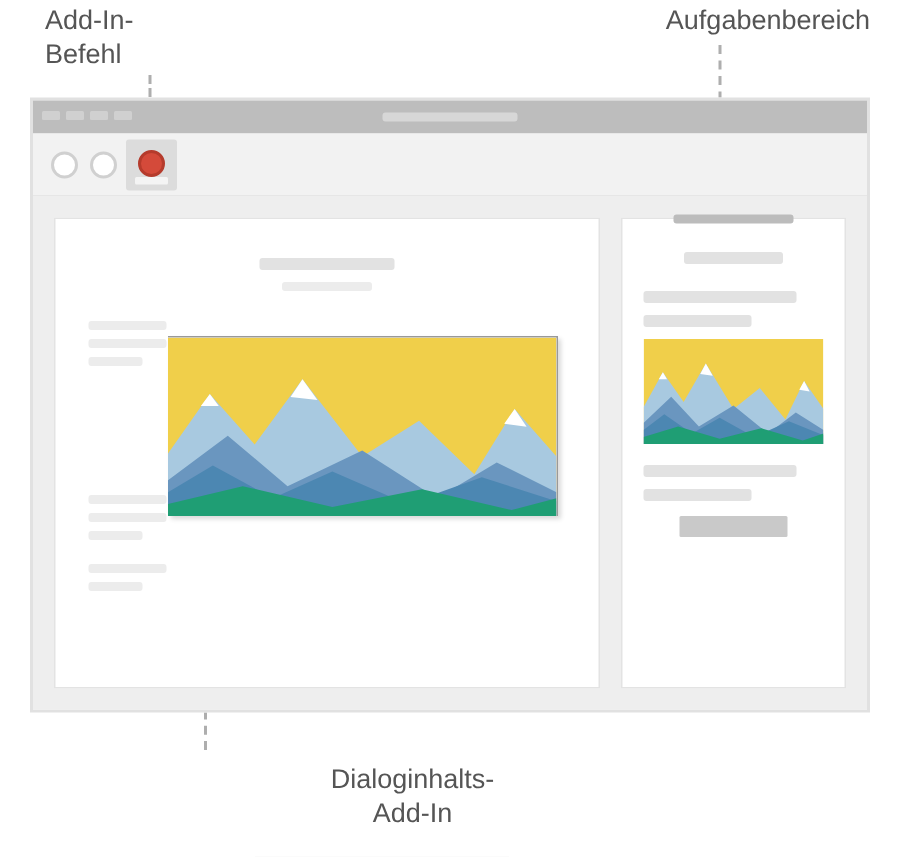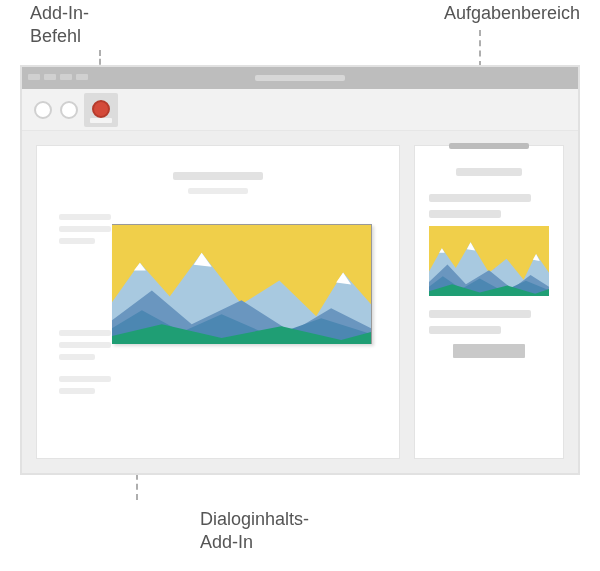--- a/index.html
+++ b/index.html
@@ -80,21 +80,21 @@
   svg.mountains { width: 100%; height: 100%; display: block; }
 </style>
 </head>
 <body>
 
 <div class="stage">
 
   <div class="label label-addin" style="white-space: pre-line;">Add-In-
 Befehl</div>
   <div class="label label-taskpane">Aufgabenbereich</div>
-  <div class="label label-dialog" style="white-space: pre-line;">Dialoginhalts-
+  <div class="label label-dialog" style="white-space: pre-line; text-align: center;">Dialoginhalts-
 Add-In</div>
 
   <div class="dashed-v" style="left: 99px; top: 50px; height: 32px;"></div>
 
   <div class="dashed-v" style="left: 479px; top: 30px; height: 140px;"></div>
   <div class="dot" style="left: 473px; top: 168px;"></div>
 
   <div class="dashed-v" style="left: 136px; top: 270px; height: 230px;"></div>
   <div class="dot" style="left: 130px; top: 258px;"></div>
 

